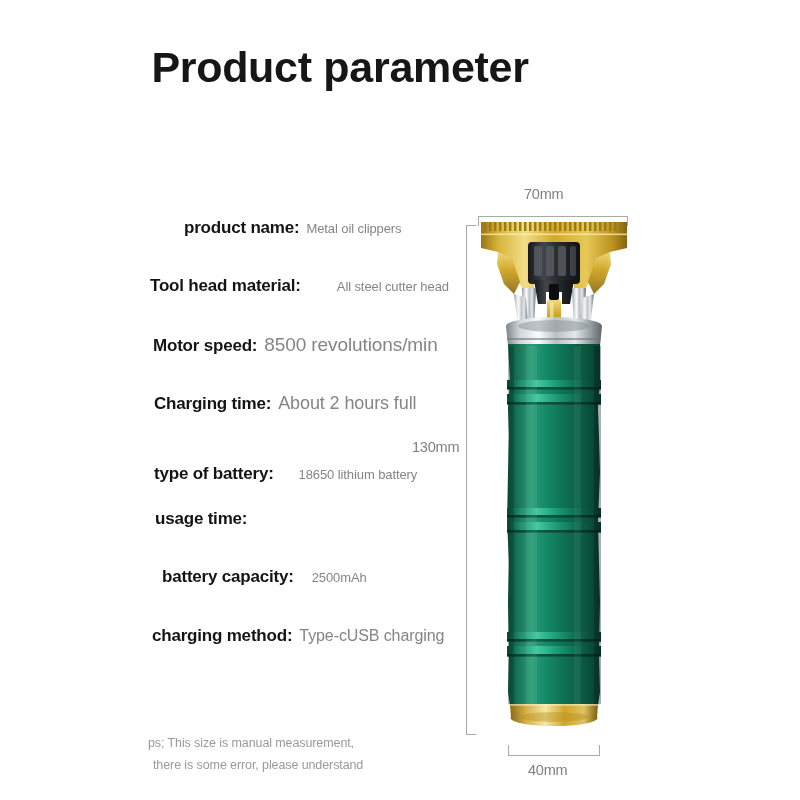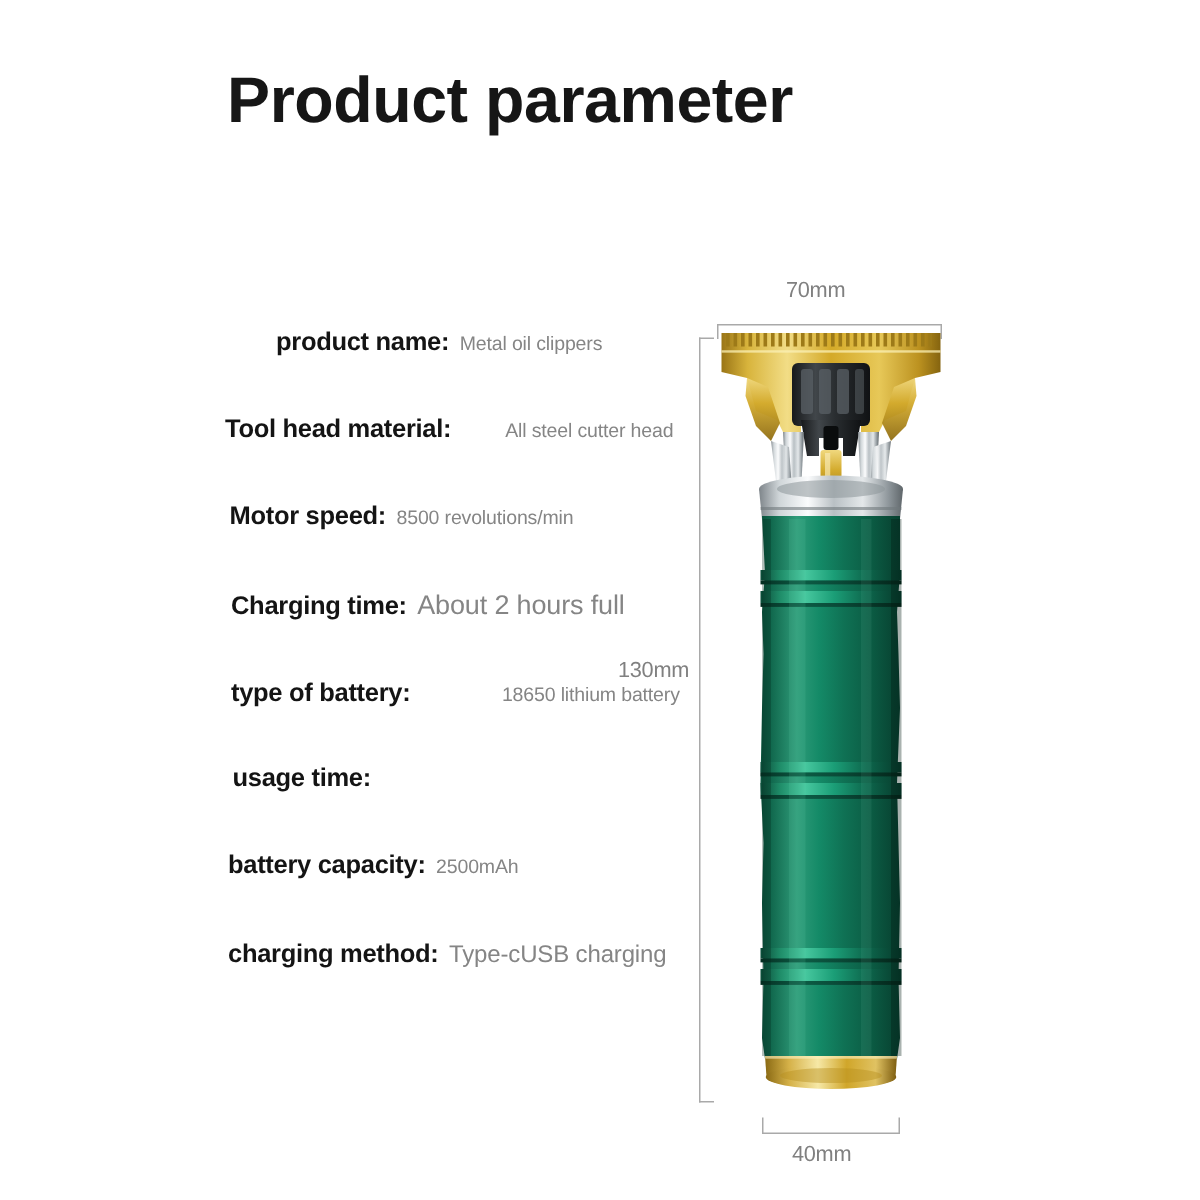--- a/index.html
+++ b/index.html
@@ -126,49 +126,53 @@
       <span class="spec-value" style="font-size:13px;">Metal oil clippers</span>
     </div>
 
     <div class="spec-row" style="left:0px;top:64px;font-size:17px;gap:29px;">
       <span class="spec-label">Tool head material:</span>
       <span class="spec-value" style="font-size:13px;">All steel cutter head</span>
     </div>
 
     <div class="spec-row" style="left:3px;top:122px;font-size:17px;">
       <span class="spec-label">Motor speed:</span>
-      <span class="spec-value" style="font-size:13px;">8500 revolutions/min</span>
+      <span class="spec-value" style="font-size:19px;">8500 revolutions/min</span>
     </div>
 
     <div class="spec-row" style="left:4px;top:181px;font-size:17px;">
       <span class="spec-label">Charging time:</span>
       <span class="spec-value" style="font-size:18px;">About 2 hours full</span>
     </div>
 
-    <div class="spec-row" style="left:4px;top:240px;font-size:17px;gap:36px;">
+    <div class="spec-row" style="left:4px;top:252px;font-size:17px;">
       <span class="spec-label">type of battery:</span>
       <span class="spec-value" style="font-size:13px;margin-left:25px;">18650 lithium battery</span>
     </div>
 
     <div class="spec-row" style="left:5px;top:297px;font-size:17px;">
       <span class="spec-label">usage time:</span>
     </div>
 
-    <div class="spec-row" style="left:2px;top:355px;font-size:17px;">
+    <div class="spec-row" style="left:12px;top:355px;font-size:17px;gap:11px;">
       <span class="spec-label">battery capacity:</span>
       <span class="spec-value" style="font-size:13px;">2500mAh</span>
     </div>
 
     <div class="spec-row" style="left:2px;top:414px;font-size:17px;">
       <span class="spec-label">charging method:</span>
       <span class="spec-value" style="font-size:16px;">Type-cUSB charging</span>
     </div>
 
   </div>
 
+  <div class="footnote">
+    <div>ps; This size is manual measurement,</div>
+    <div>there is some error, please understand</div>
+  </div>
 
   <div class="product-zone">
 
     <div class="dim-text" id="dim-top-label">70mm</div>
     <div class="dim-line" id="dim-top-h"></div>
     <div class="dim-line" id="dim-top-t1"></div>
     <div class="dim-line" id="dim-top-t2"></div>
 
     <div class="dim-text" id="dim-side-label">130mm</div>
     <div class="dim-line" id="dim-side-v"></div>

